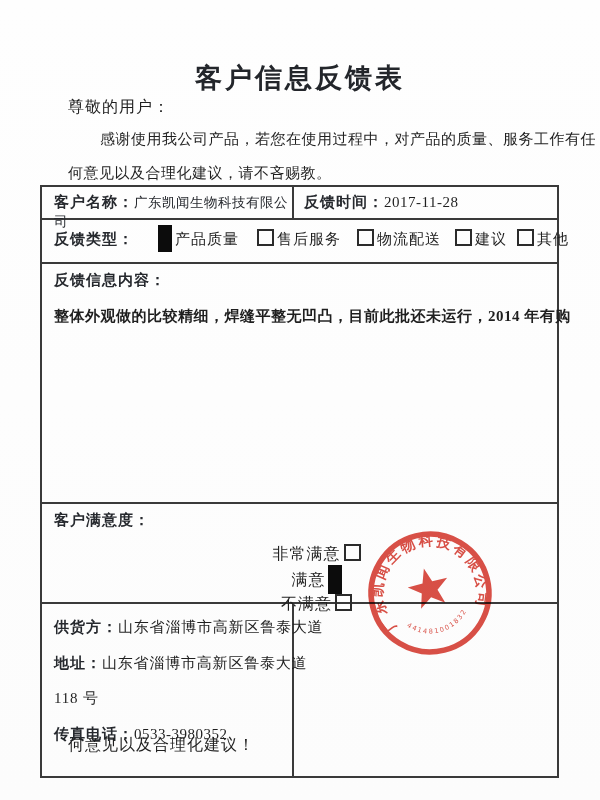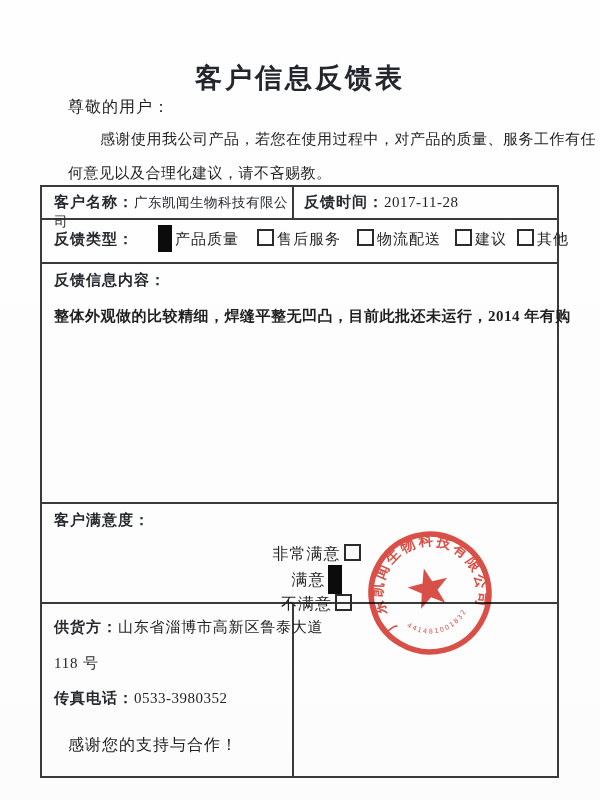--- a/index.html
+++ b/index.html
@@ -111,28 +111,29 @@
       <div class="sat-line">
         <span><span>非常满意</span><span class="cb trail"></span></span>
         <span><span>满意</span><span class="satfill"></span></span>
         <span><span>不满意</span><span class="cb trail"></span></span>
       </div>
     </div>
 
     <div class="row r5">
       <div class="c1">
         <div class="r5line"><span class="lbl">供货方：</span><span>山东省淄博市高新区鲁泰大道</span></div>
+        <div class="r5line"><span class="lbl">地址：</span><span>山东省淄博市高新区鲁泰大道</span></div>
         <div class="r5line">118 号</div>
         <div class="r5line"><span class="lbl">传真电话：</span><span class="num">0533-3980352</span></div>
       </div>
     </div>
 
   </div>
 
-  <div class="closing">感谢您的支持与合作！</div>
+  <div class="closing">何意见以及合理化建议！</div>
 
   <svg class="stamp" viewBox="0 0 132 132">
     <g transform="rotate(-14 66 66)" fill="none" stroke="none">
       <circle cx="66" cy="66" r="58" stroke="#d5382d" stroke-width="5.5" fill="none"></circle>
       <polygon points="66,41 70.9,55.2 86,55.5 74,64.6 78.3,79 66,70.4 53.7,79 58,64.6 46,55.5 61.1,55.2" fill="#d5382d"></polygon>
       <path id="sealTopArc" d="M 26.1 90.9 A 47 47 0 1 1 105.9 90.9" fill="none"></path>
       <path id="sealBottomArc" d="M 34.5 90.6 A 40 40 0 0 0 97.5 90.6" fill="none"></path>
       <text font-size="14" fill="#d5382d" font-weight="700" font-family="'Liberation Serif','DejaVu Serif',serif">
         <textPath href="#sealTopArc" startOffset="0" textLength="198" lengthAdjust="spacing">广东凯闻生物科技有限公司</textPath>
       </text>

